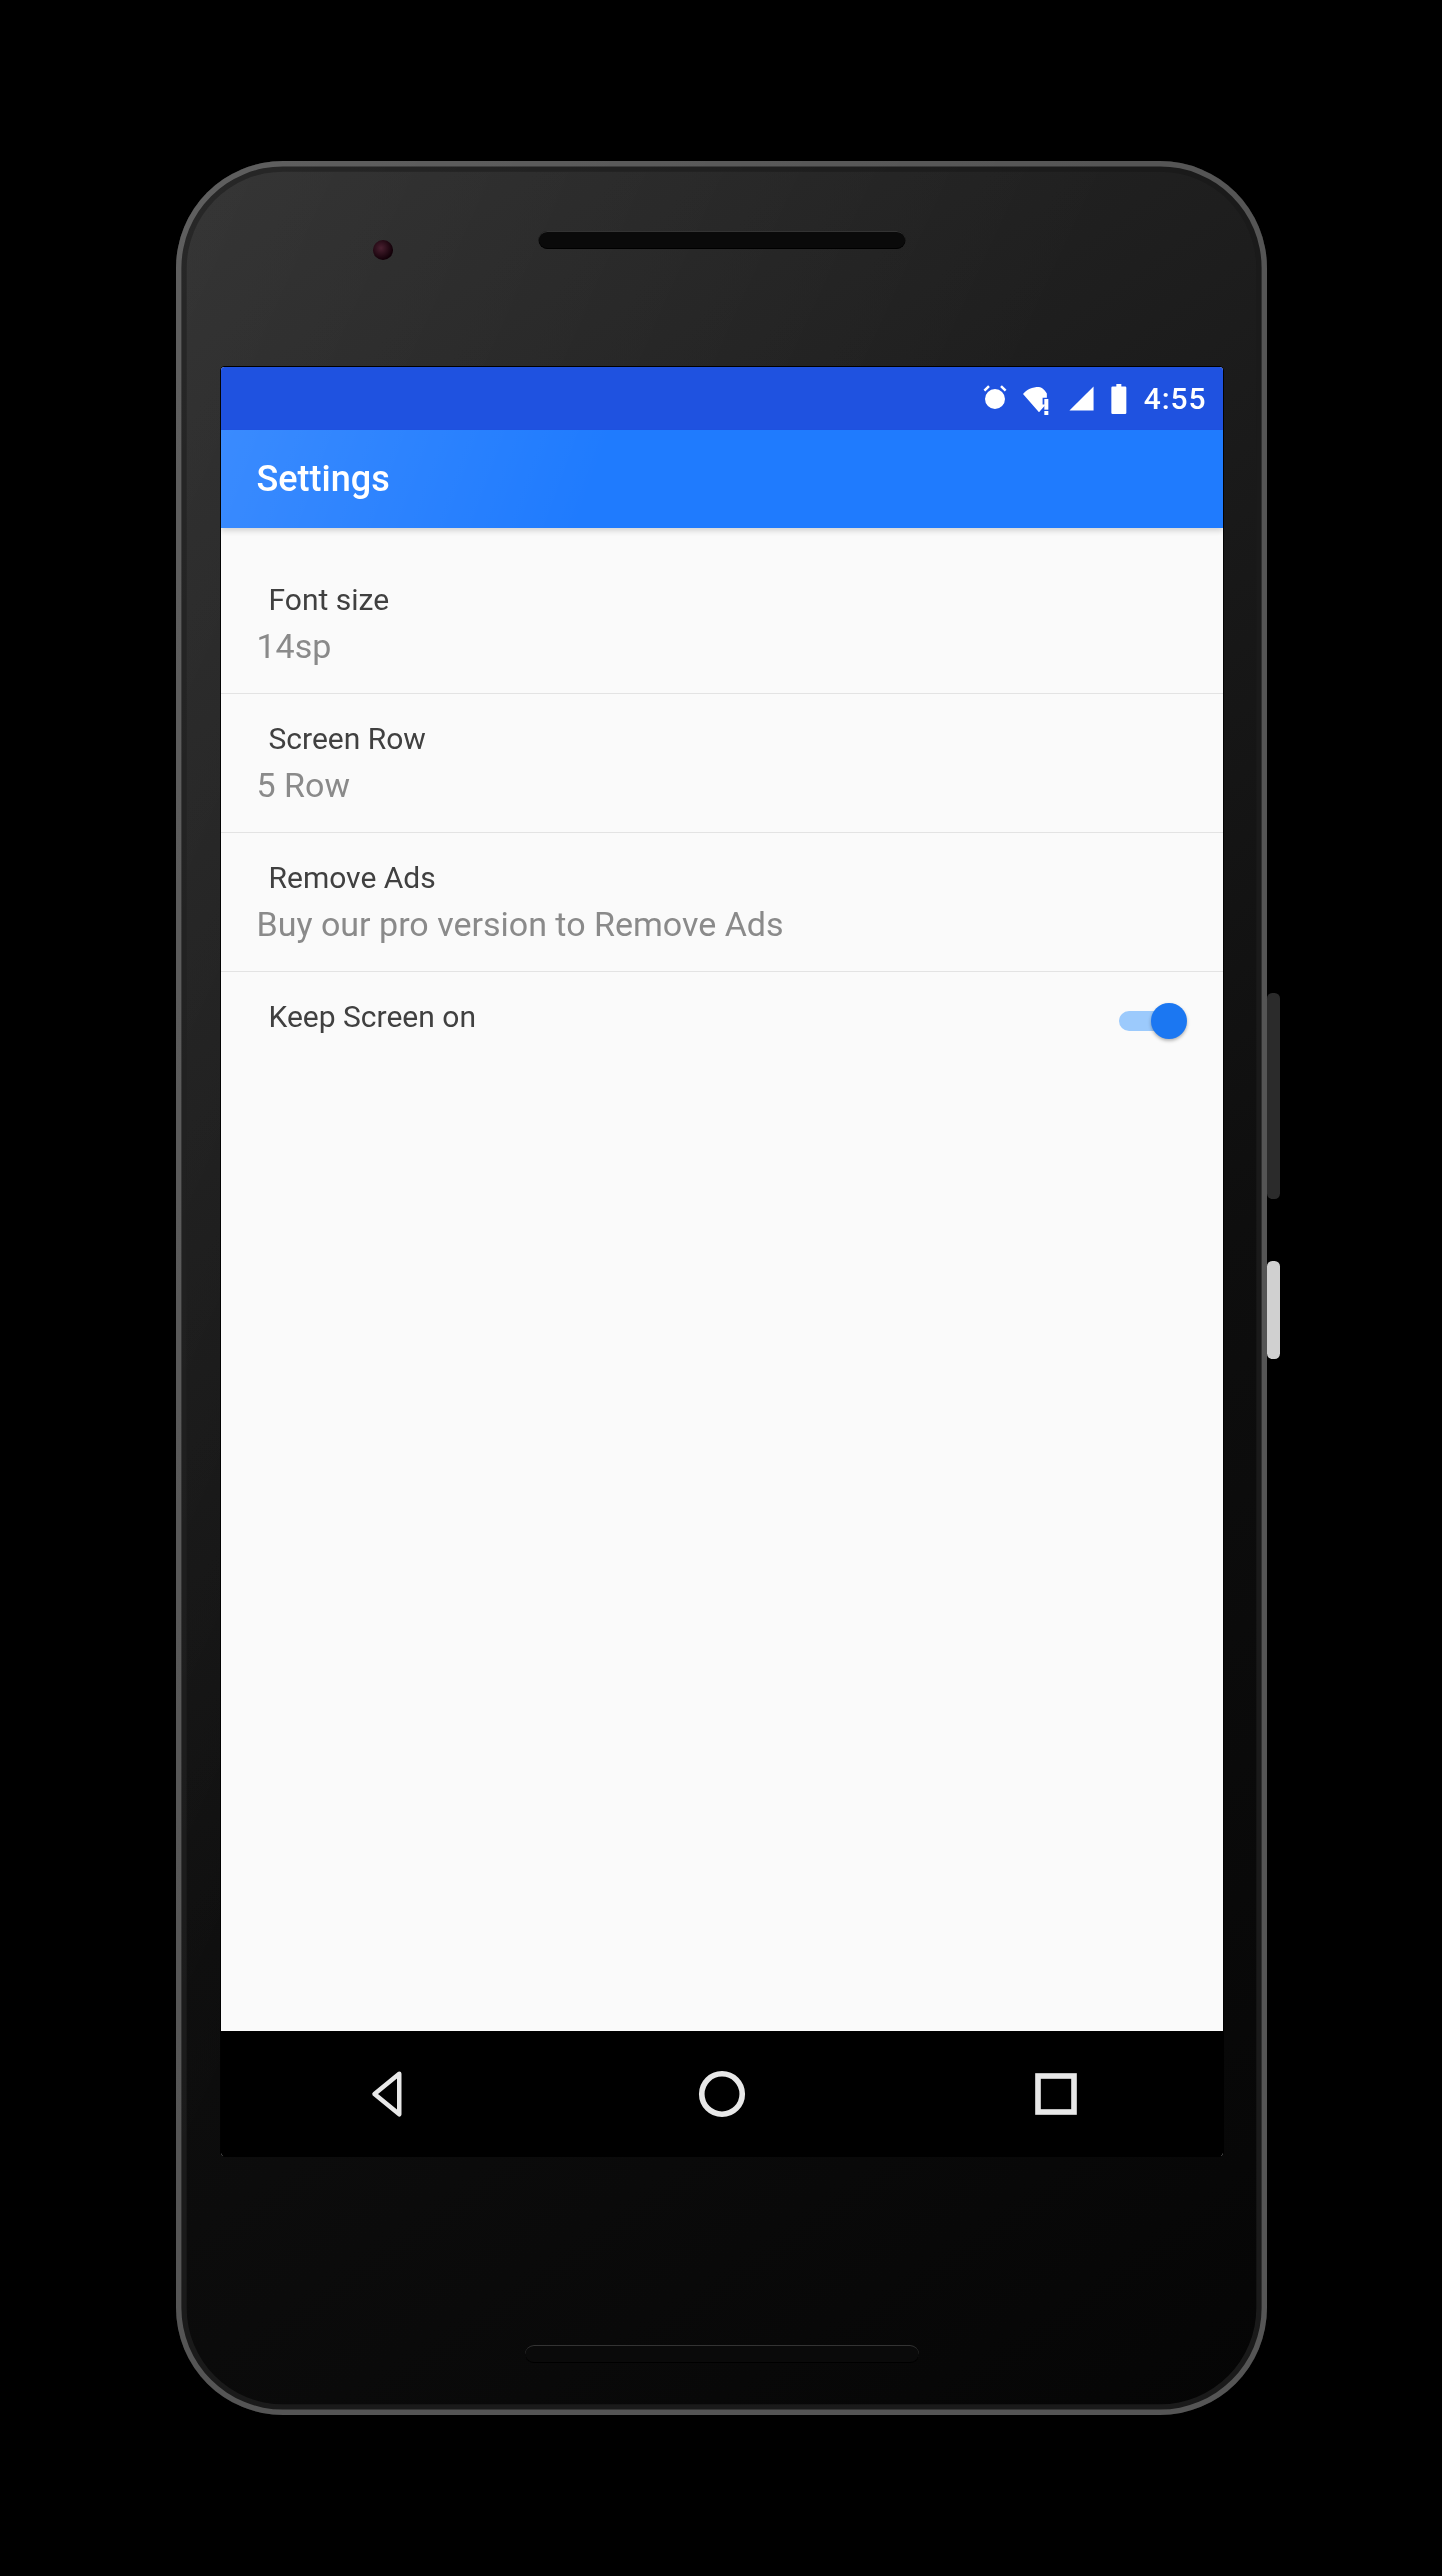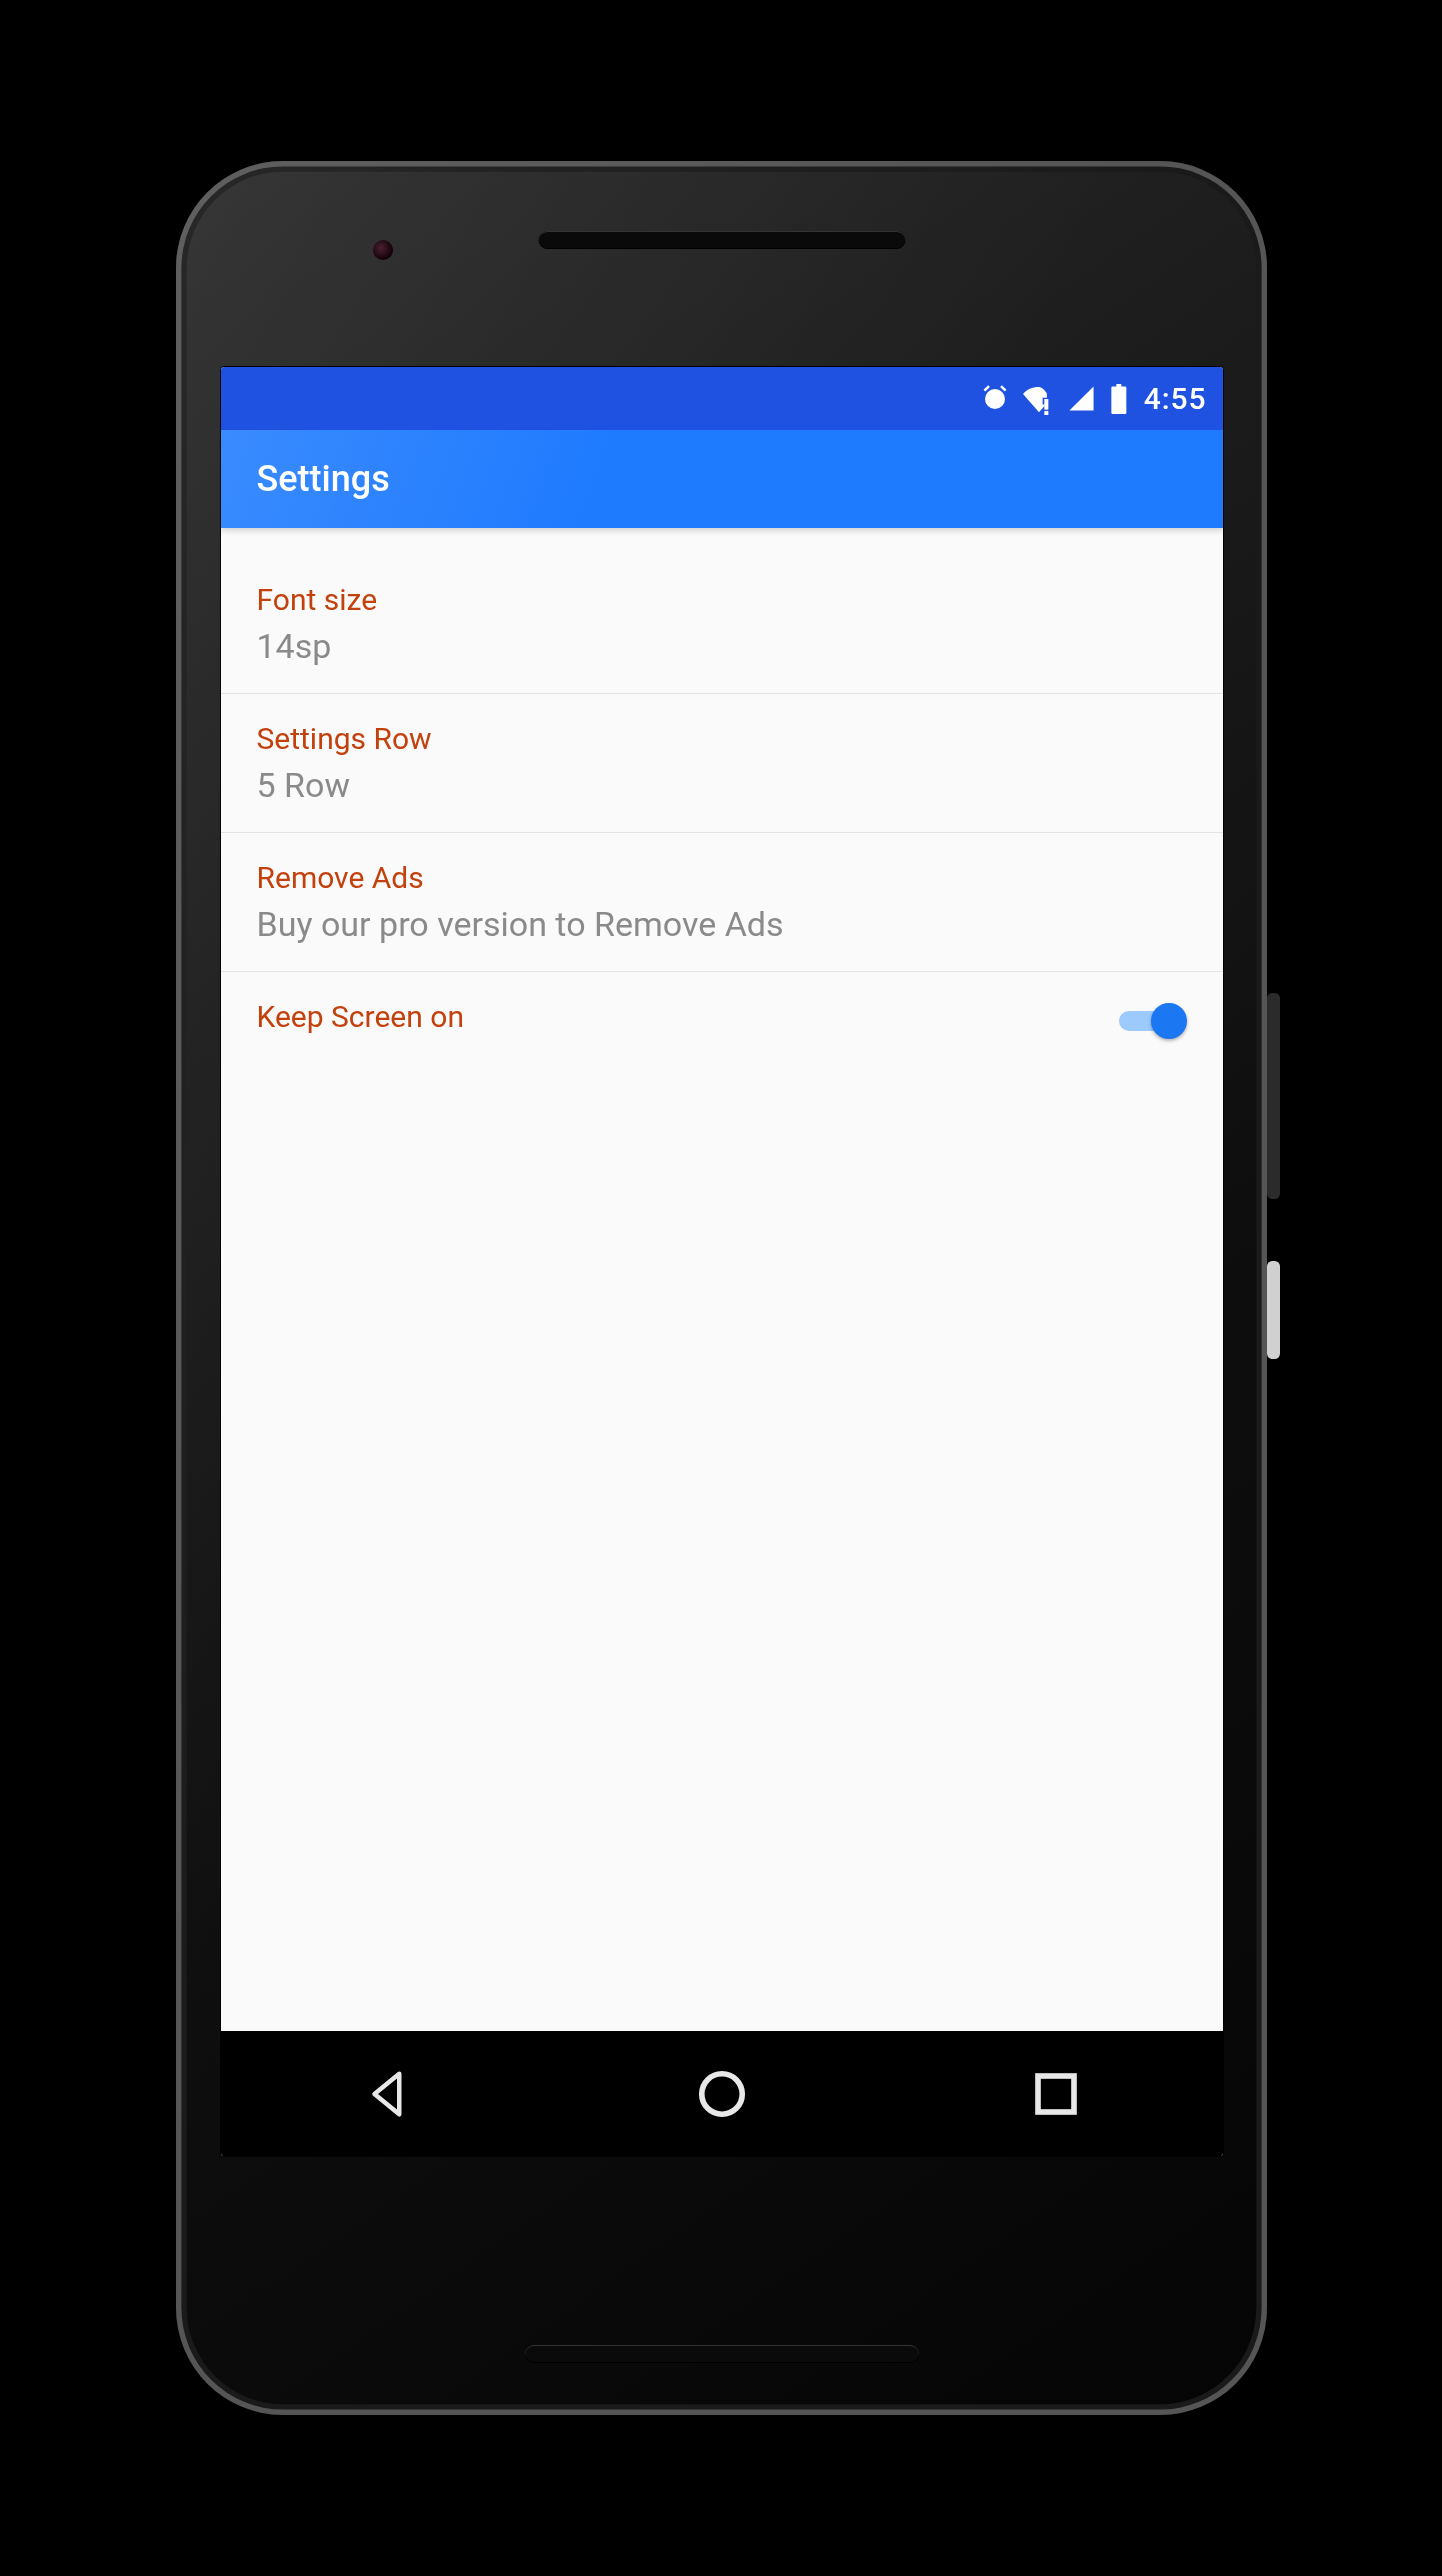--- a/index.html
+++ b/index.html
@@ -101,21 +101,21 @@
     overflow:hidden;
   }
   .list { padding:27px 0 0 0; }
   .item {
     padding:27px 36px;
     border-bottom:0.9px solid #e3e3e3;
     display:flex; align-items:center; gap:18px;
   }
   .item:last-child { border-bottom:none;}
   .item .txt { flex:1 1 auto; }
-  .item .title { font-size:30px; color:#c2410c; margin-bottom:9px; }
+  .item .title { font-size:30px; color:#404040; margin-bottom:9px;margin-left:12px; }
   .item .sub   { font-size:34px; color:#8a8a8a; }
 
   
   .switch {
     position:relative; width:68px; height:36px; flex:0 0 auto;
   }
   .switch .track {
     position:absolute; left:0; top:8px; width:57px; height:19.7px;
     border-radius:18px; background:#9ccafc;
   }
@@ -183,21 +183,21 @@
 
           <div class="item">
             <div class="txt">
               <div class="title">Font size</div>
               <div class="sub">14sp</div>
             </div>
           </div>
 
           <div class="item">
             <div class="txt">
-              <div class="title">Settings Row</div>
+              <div class="title">Screen Row</div>
               <div class="sub">5 Row</div>
             </div>
           </div>
 
           <div class="item">
             <div class="txt">
               <div class="title">Remove Ads</div>
               <div class="sub">Buy our pro version to Remove Ads</div>
             </div>
           </div>

